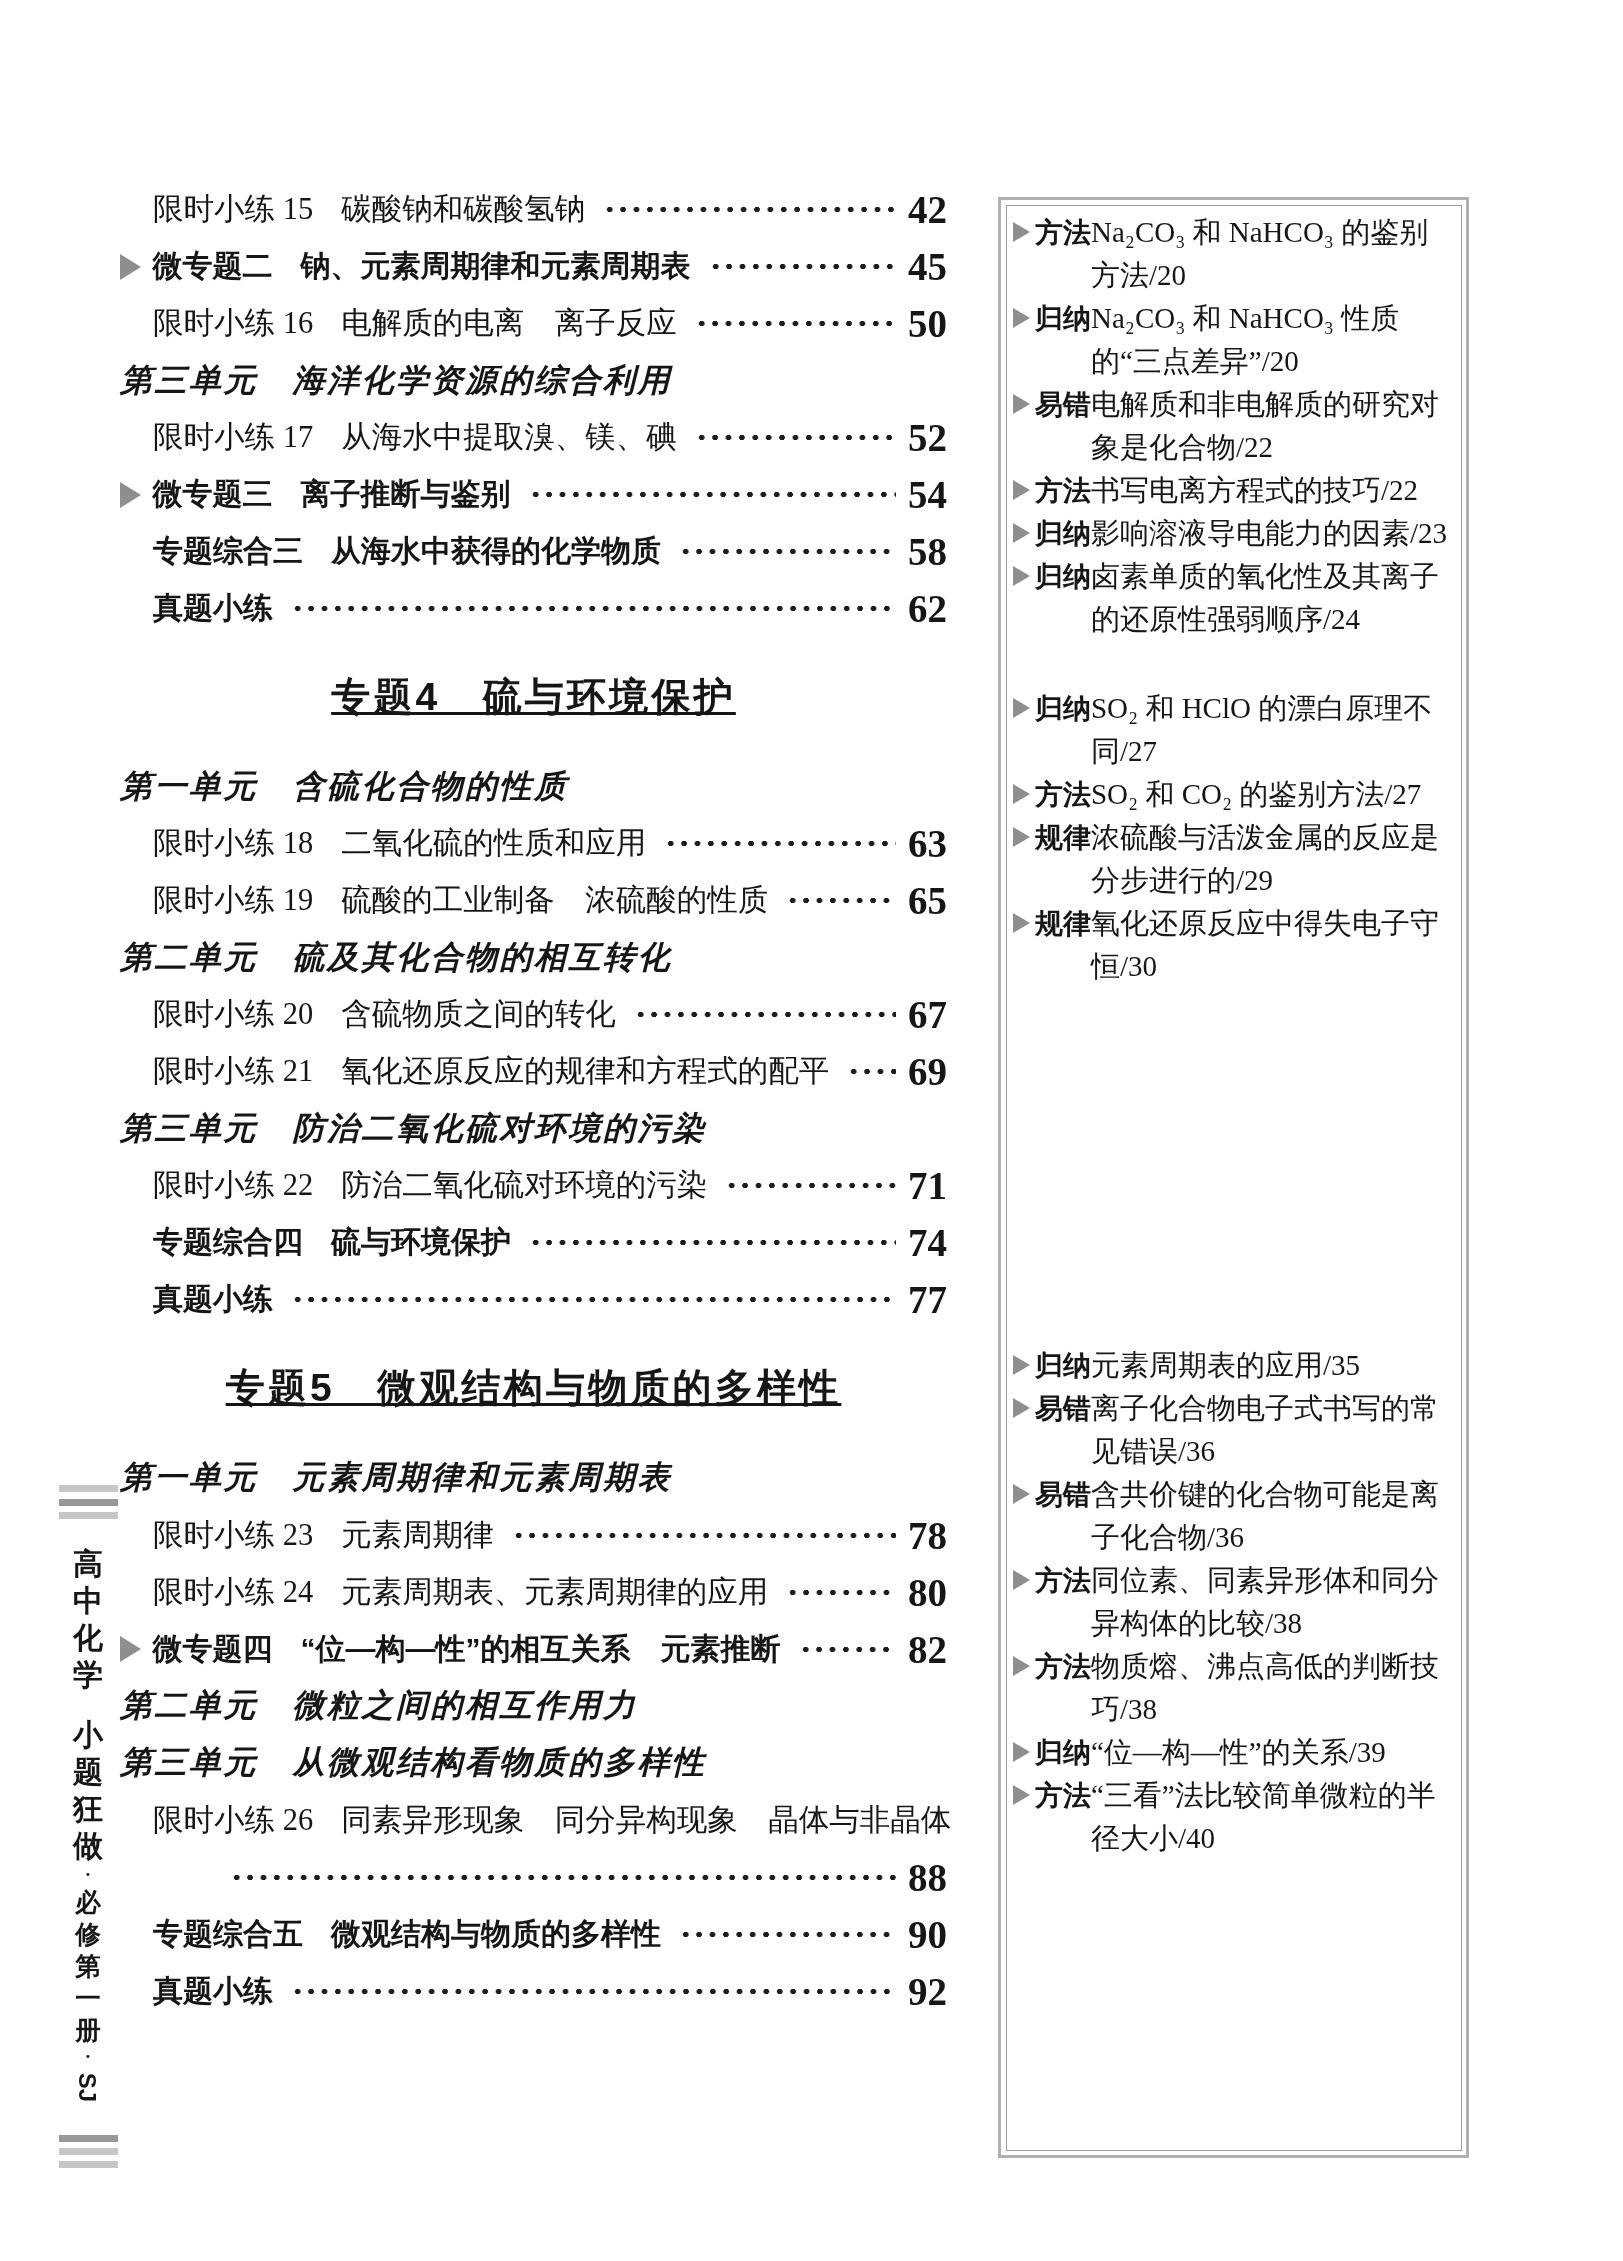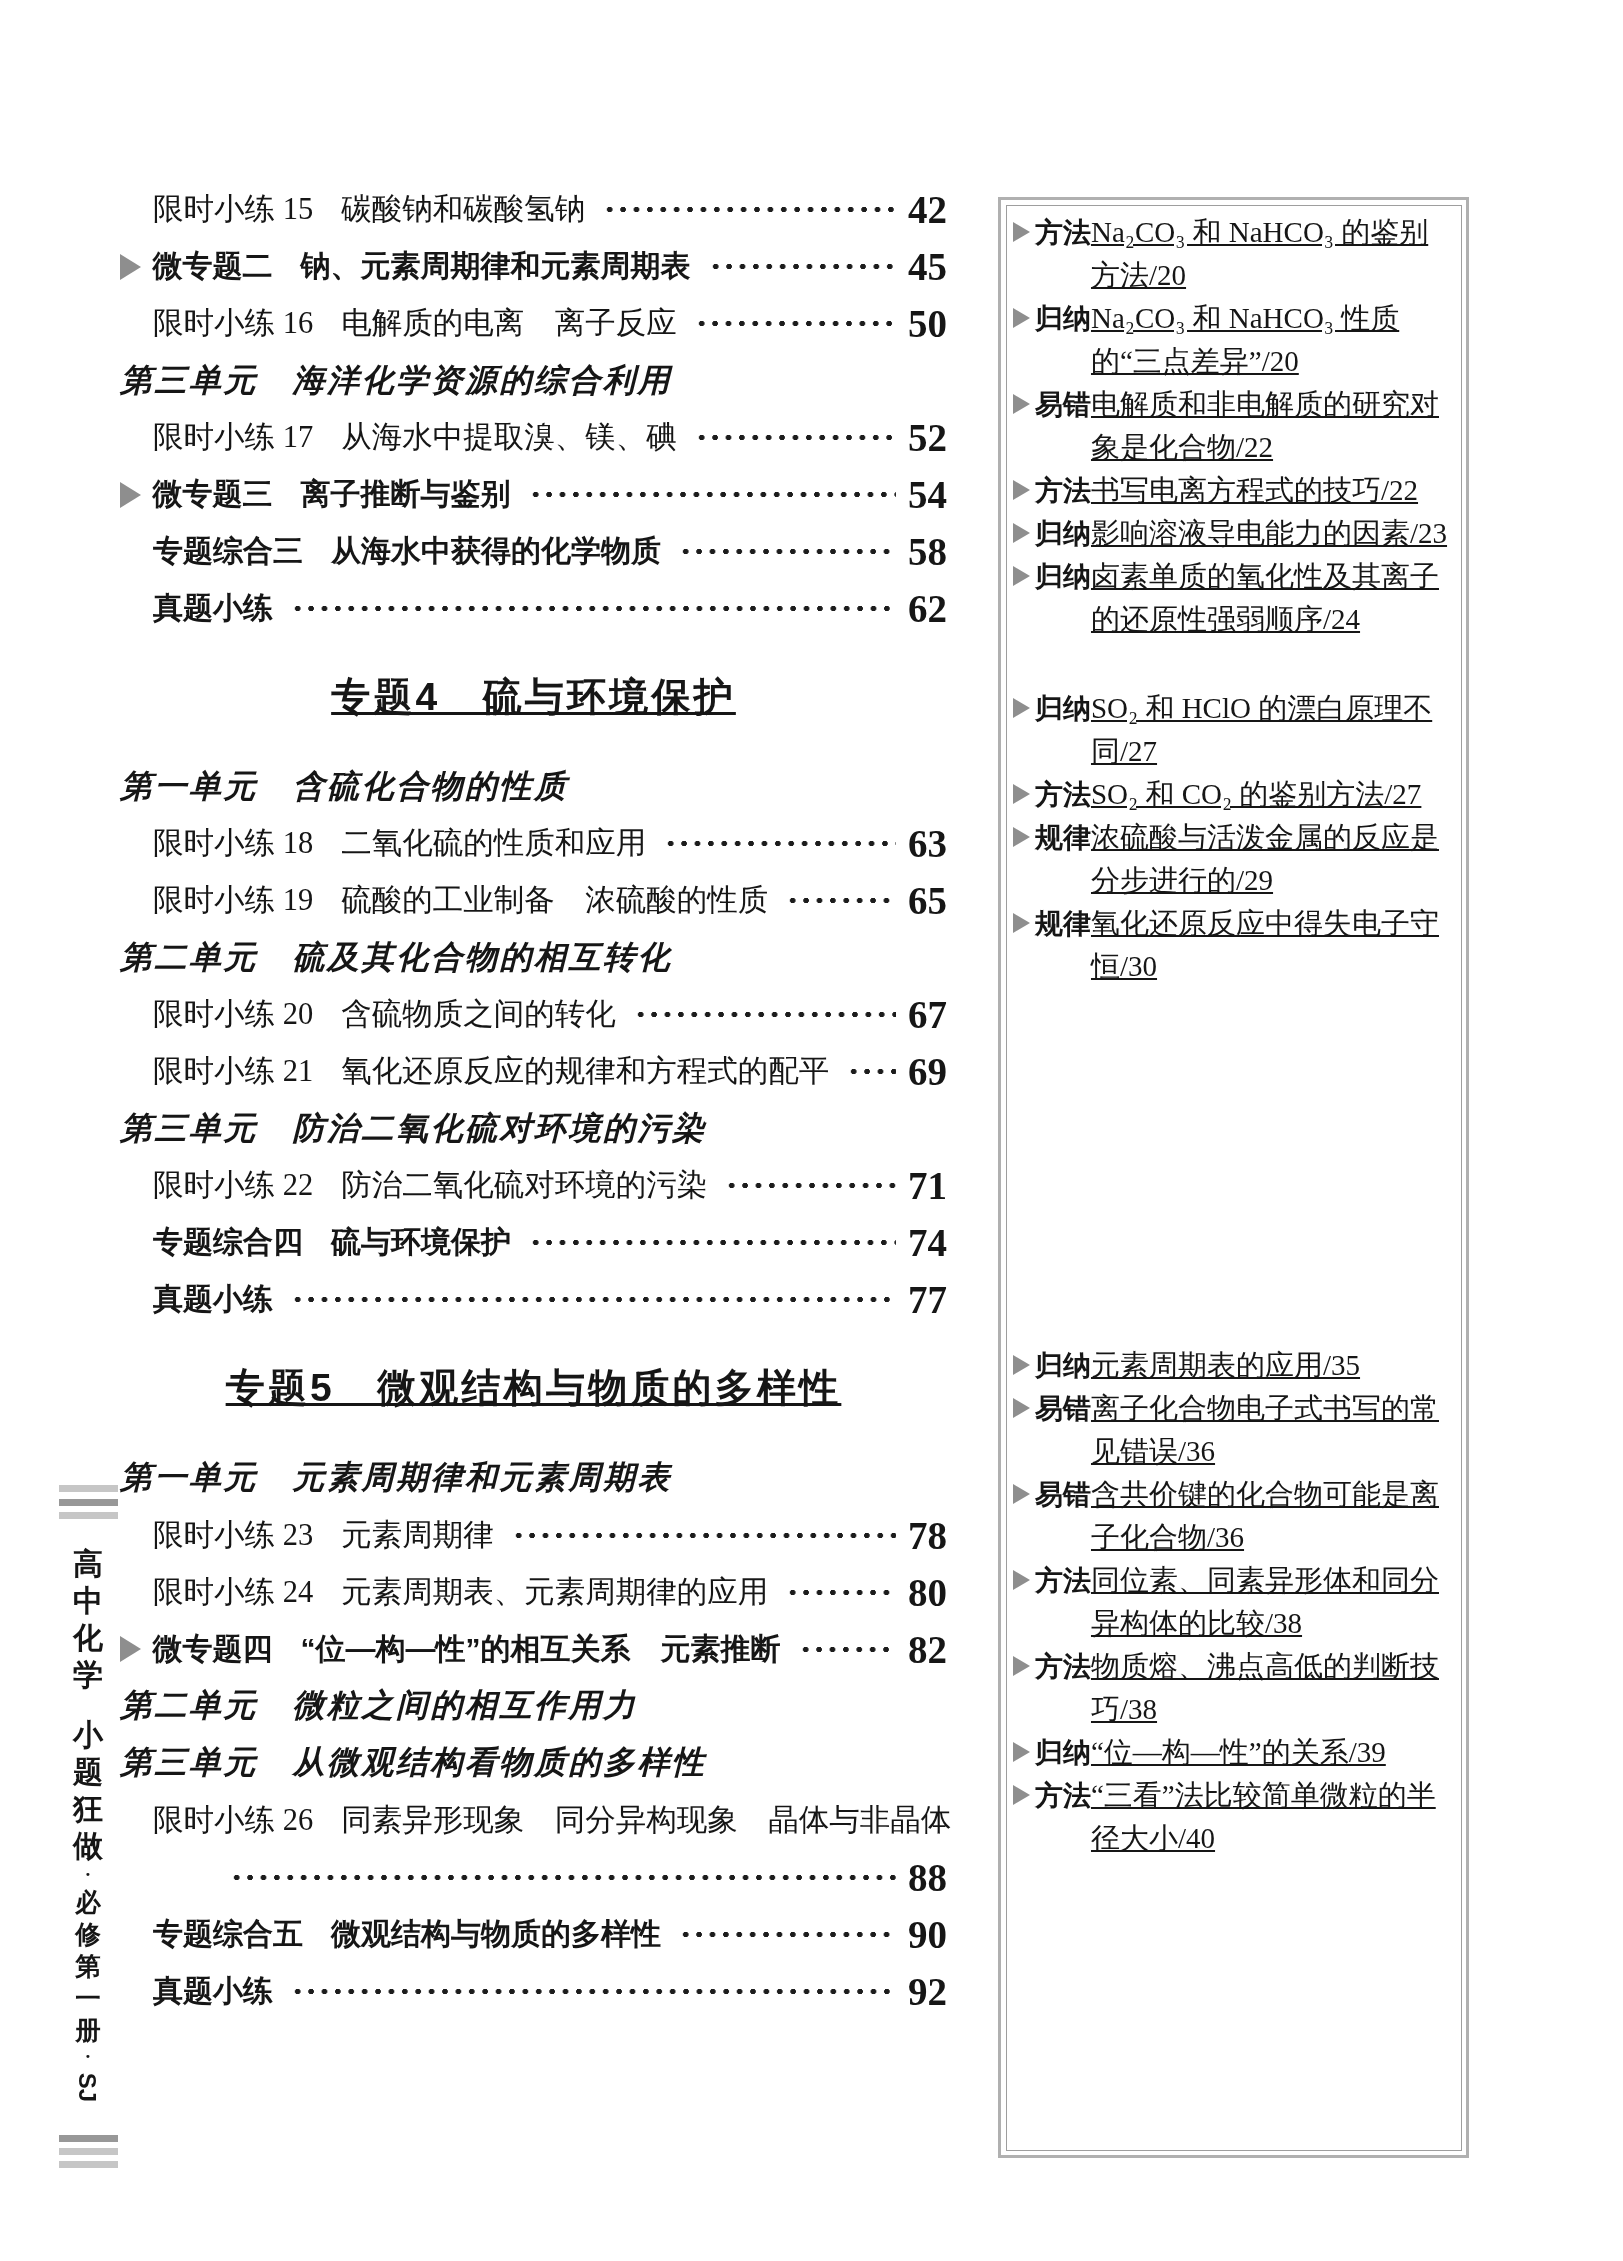--- a/index.html
+++ b/index.html
@@ -36,21 +36,21 @@
   .sidebar-inner{position:absolute;left:4.5px;top:4.5px;right:4.5px;bottom:4.5px;
         border:1.3px solid #9e9e9e;box-sizing:border-box;
         padding:5.1px 6.4px 0 6.4px;overflow:hidden;}
   .side-entry{display:flex;align-items:flex-start;}
   .side-tag{flex:0 0 73px;display:flex;align-items:center;
         font-family:"Liberation Sans","DejaVu Sans",sans-serif;font-weight:700;
         font-size:28px;line-height:43px;white-space:nowrap;}
   .side-tag .stri{width:0;height:0;border-top:10.8px solid transparent;border-bottom:10.8px solid transparent;
         border-left:17px solid #8e8e8e;margin-right:5.1px;flex:0 0 auto;}
   .side-text{flex:1 1 auto;font-size:29px;line-height:43px;
-        font-family:"Liberation Serif","DejaVu Serif",serif;word-break:break-all;text-decoration:underline;}
+        font-family:"Liberation Serif","DejaVu Serif",serif;word-break:break-all;}
   .gap-small{height:46px;}
   .gap-large{height:356px;}
   
   .spine{position:absolute;left:53px;top:1482px;width:70px;display:flex;
         flex-direction:column;align-items:center;}
   .spine-bar{width:59px;height:7px;margin:3.2px 0;}
   .bar-light{background:#c6c6c6;}
   .bar-dark{background:#989898;}
   .spine-char{font-family:"Liberation Sans","DejaVu Sans",sans-serif;font-weight:700;
         font-size:30px;line-height:37px;text-align:center;}

